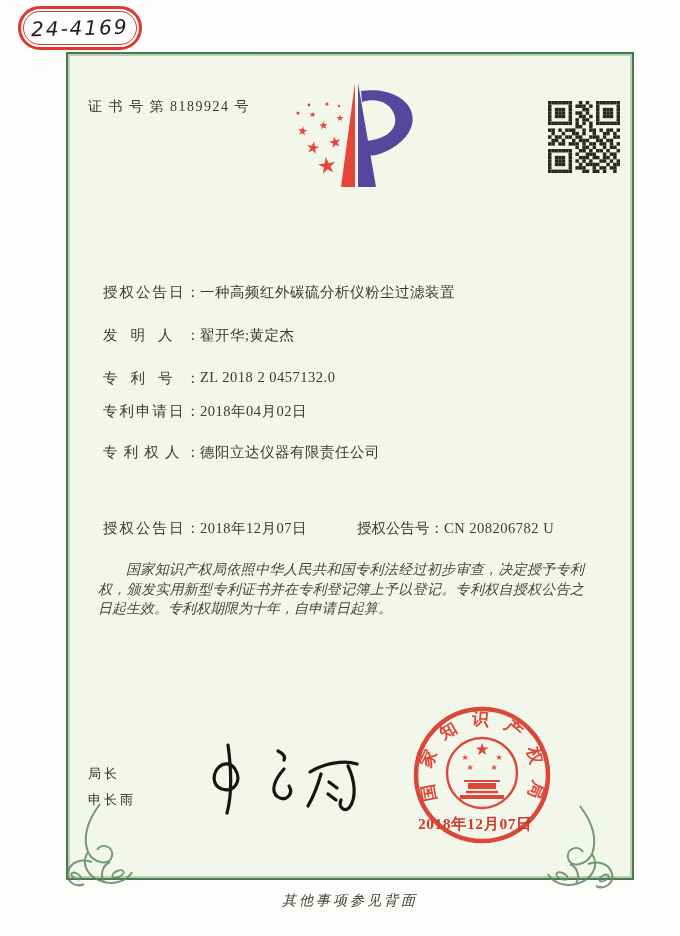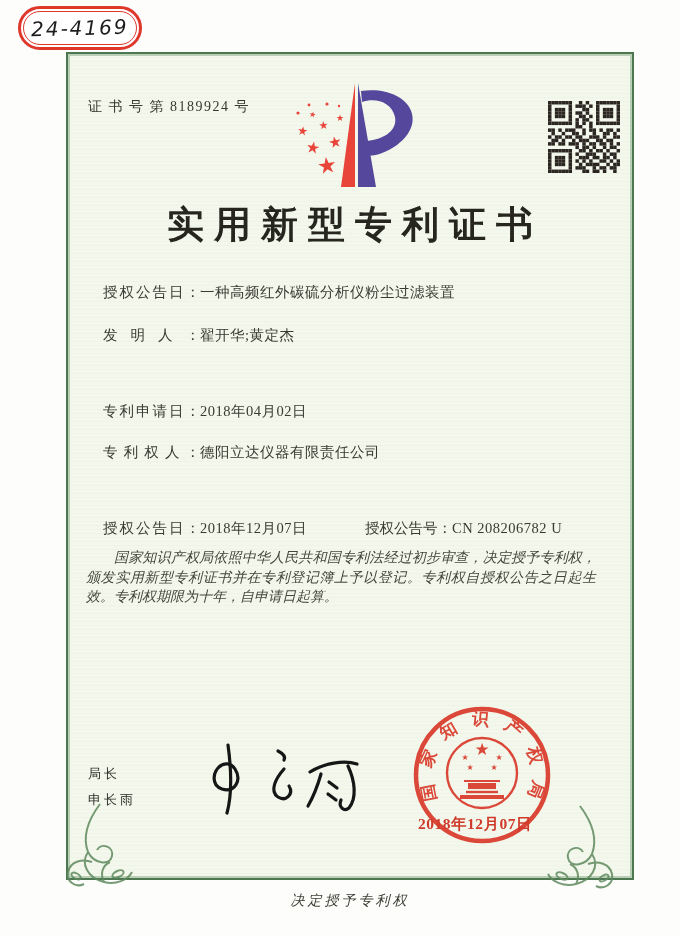--- a/index.html
+++ b/index.html
@@ -44,28 +44,28 @@
     letter-spacing:10px;text-indent:10px;
   }
   
   .frow{position:absolute;left:35px;font-size:14.5px;color:#3a3a32;white-space:nowrap;}
   .flabel{
     display:inline-block;width:97px;
     text-align:justify;text-align-last:justify;
     vertical-align:top;
   }
   .fvalue{letter-spacing:0.5px;}
-  .grant2{position:absolute;left:262px;top:0;}
+  .grant2{position:absolute;left:254px;top:0;}
   
   .paras{
     position:absolute;left:18px;top:494px;width:510px;
     font-size:14px;line-height:19.5px;font-style:italic;
     color:#45453c;text-align:justify;
   }
-  .paras p{margin:0;text-indent:2em;}
+  .paras p{margin:12px;text-indent:2em;}
   
   .director{
     position:absolute;left:20px;top:707px;
     font-family:"Liberation Sans", sans-serif;
     font-size:13px;line-height:26px;letter-spacing:3px;color:#2d2d28;
   }
   .sig{position:absolute;left:130px;top:679px;width:182px;height:92px;}
   
   .seal{position:absolute;left:340px;top:647px;width:148px;height:148px;opacity:0.92;}
   .seal-date{
@@ -352,27 +352,29 @@
         <rect x="17.14" y="68.57" width="3.48" height="3.48"></rect>
         <rect x="20.57" y="68.57" width="3.48" height="3.48"></rect>
         <rect x="34.29" y="68.57" width="3.48" height="3.48"></rect>
         <rect x="37.71" y="68.57" width="3.48" height="3.48"></rect>
         <rect x="44.57" y="68.57" width="3.48" height="3.48"></rect>
         <rect x="48.00" y="68.57" width="3.48" height="3.48"></rect>
         <rect x="54.86" y="68.57" width="3.48" height="3.48"></rect>
         <rect x="65.14" y="68.57" width="3.48" height="3.48"></rect>
       </svg></div>
 
-  <div class="title">实用新型专利证书</div>
 
   <div class="frow" style="top:229px">
     <span class="flabel">授权公告日：</span><span class="fvalue">一种高频红外碳硫分析仪粉尘过滤装置</span>
   </div>
   <div class="frow" style="top:272px">
     <span class="flabel">发明人：</span><span class="fvalue">翟开华;黄定杰</span>
+  </div>
+  <div class="frow" style="top:315px">
+    <span class="flabel">专利号：</span><span class="fvalue">ZL 2018 2 0457132.0</span>
   </div>
   <div class="frow" style="top:348px">
     <span class="flabel">专利申请日：</span><span class="fvalue">2018年04月02日</span>
   </div>
   <div class="frow" style="top:389px">
     <span class="flabel">专利权人：</span><span class="fvalue">德阳立达仪器有限责任公司</span>
   </div>
   <div class="frow" style="top:465px">
     <span class="flabel">授权公告日：</span><span class="fvalue">2018年12月07日</span>
     <span class="grant2">
@@ -434,13 +436,13 @@
 </svg>
 <svg class="flourish br" viewBox="0 0 96 92" fill="none" stroke="#5f8a5f" stroke-width="2" opacity="0.85">
   <path d="M58 4 C46 20 40 36 46 52 C52 64 68 66 70 56 C72 47 60 42 55 50"></path>
   <path d="M46 52 C38 64 46 78 62 82 C74 85 86 80 90 72"></path>
   <path d="M50 62 C40 58 28 62 26 72 C24 82 34 88 42 84"></path>
   <path d="M62 82 C58 74 60 66 68 62"></path>
   <ellipse cx="76" cy="74" rx="6" ry="3" transform="rotate(-25 76 74)"></ellipse>
   <ellipse cx="34" cy="76" rx="5" ry="2.6" transform="rotate(30 34 76)"></ellipse>
 </svg>
 
-<div class="back-note">决定授予专利权</div>
+<div class="back-note">其他事项参见背面</div>
 
 </body></html>

